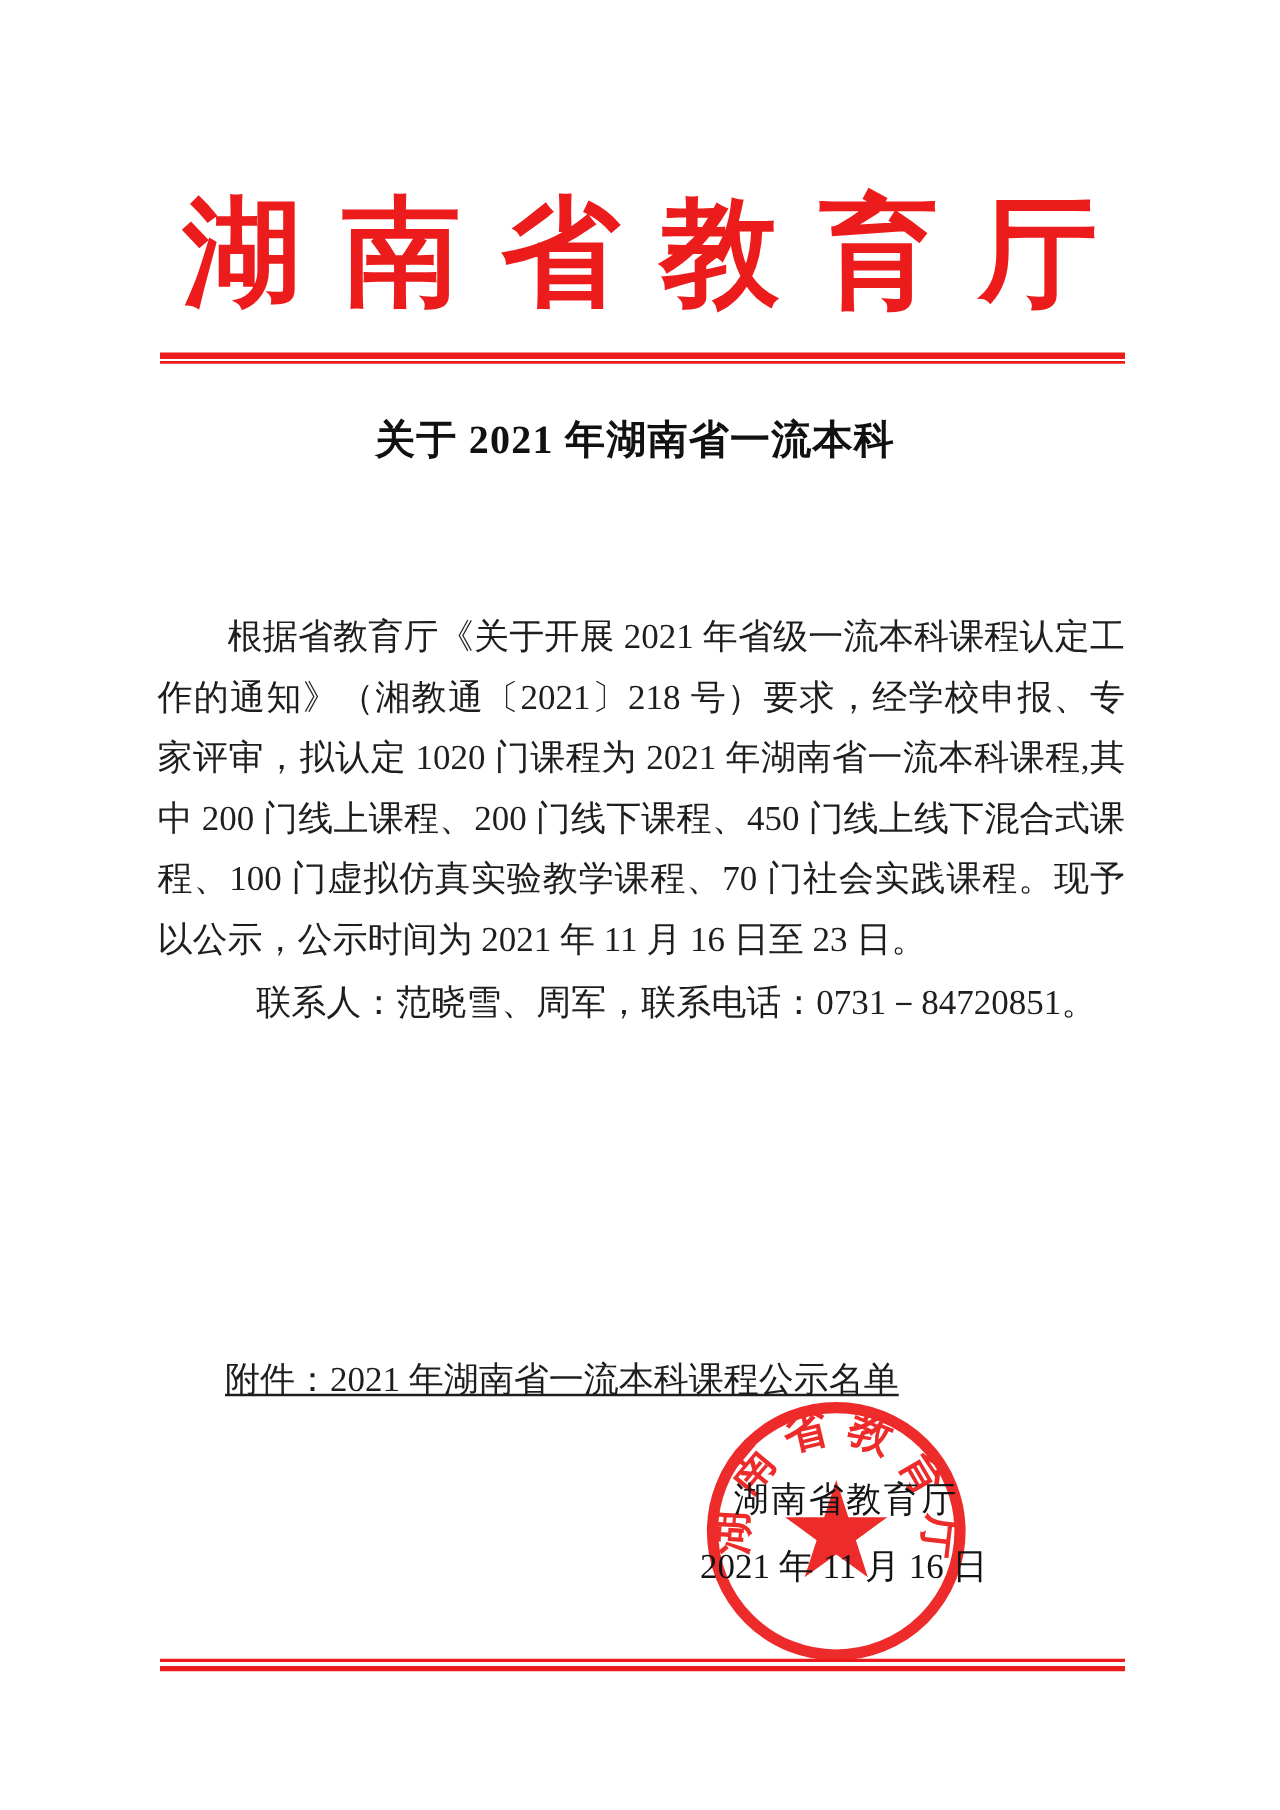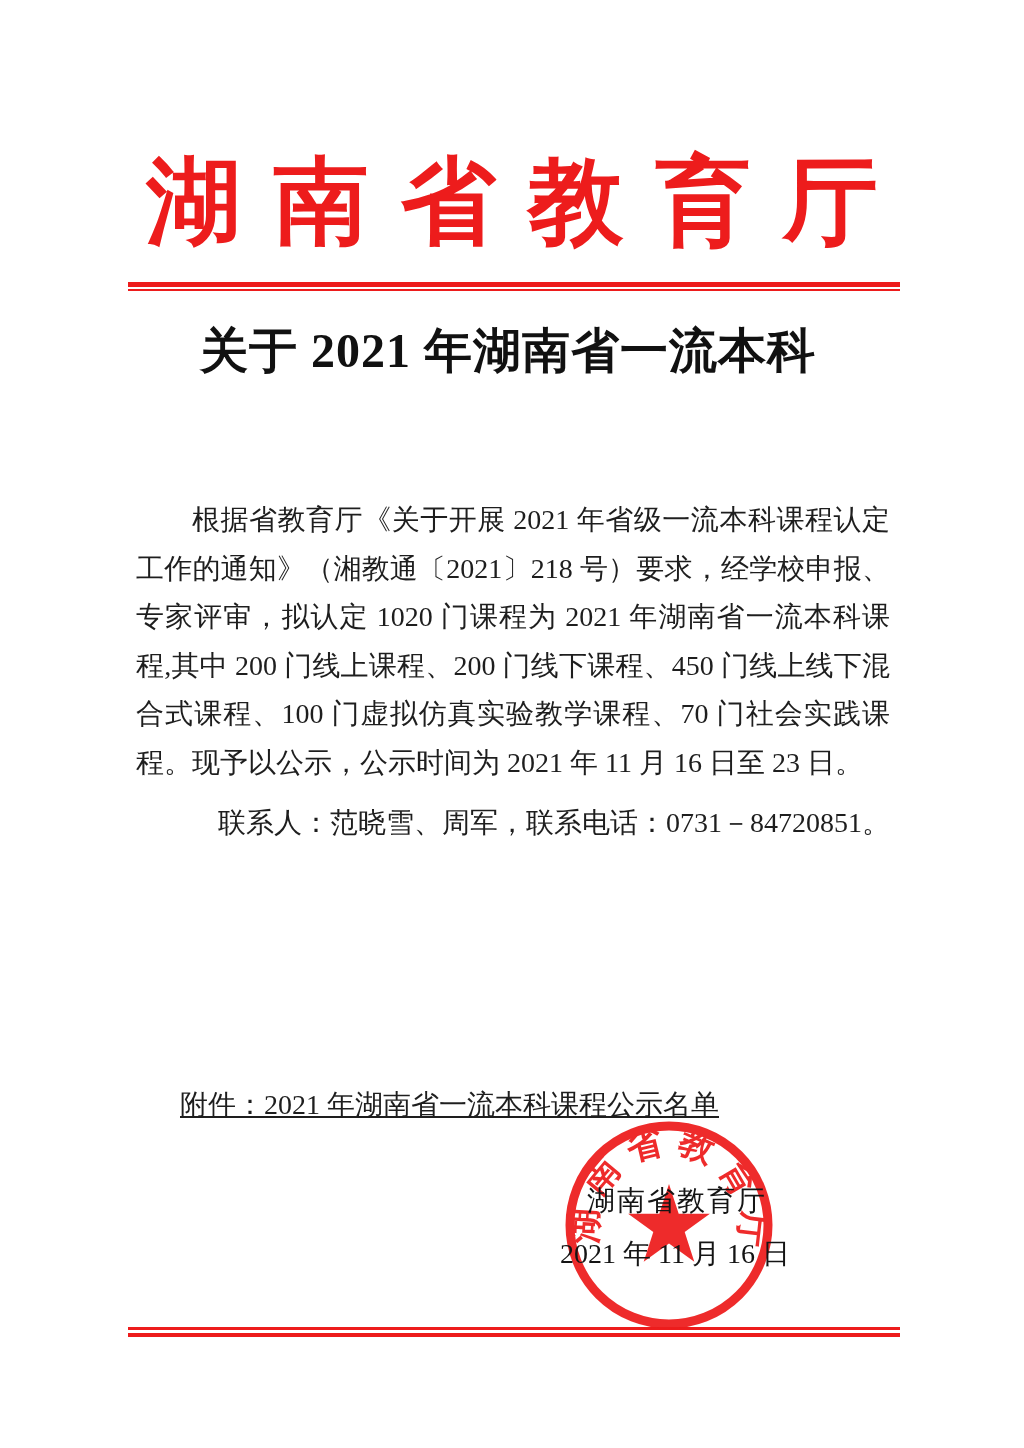--- a/index.html
+++ b/index.html
@@ -26,32 +26,32 @@
     box-sizing:border-box;
     white-space:nowrap;
   }
   .header-rule{
     position:absolute;top:282px;left:128px;width:772px;height:9px;
     background:linear-gradient(to bottom,var(--red) 0 5px,#ffffff 5px 7px,var(--red) 7px 9px);
   }
   .doc-title{
     position:absolute;top:326px;left:0;width:1016px;
     text-align:center;
-    font-size:48px;line-height:50px;font-weight:700;
+    font-size:32px;line-height:50px;font-weight:700;
     color:#111;
     letter-spacing:1px;
   }
   .body-text{
     position:absolute;top:484px;left:124px;width:778px;
     font-size:28px;line-height:48.5px;
     text-align:justify;
     color:var(--ink);
   }
-  .body-text p{margin:12px;text-indent:2em;}
-  .contact-line{text-align:right;}
+  .body-text p{margin:2px;text-indent:2em;}
+  .contact-line{text-align:center;}
   .attachment-line{
     position:absolute;top:1081px;left:124px;width:778px;
     font-size:28px;line-height:48px;
     text-indent:2em;
     color:var(--ink);
     text-decoration:underline;
   }
   .seal{
     position:absolute;top:1117px;left:561px;width:216px;height:216px;
     z-index:3;opacity:0.93;

